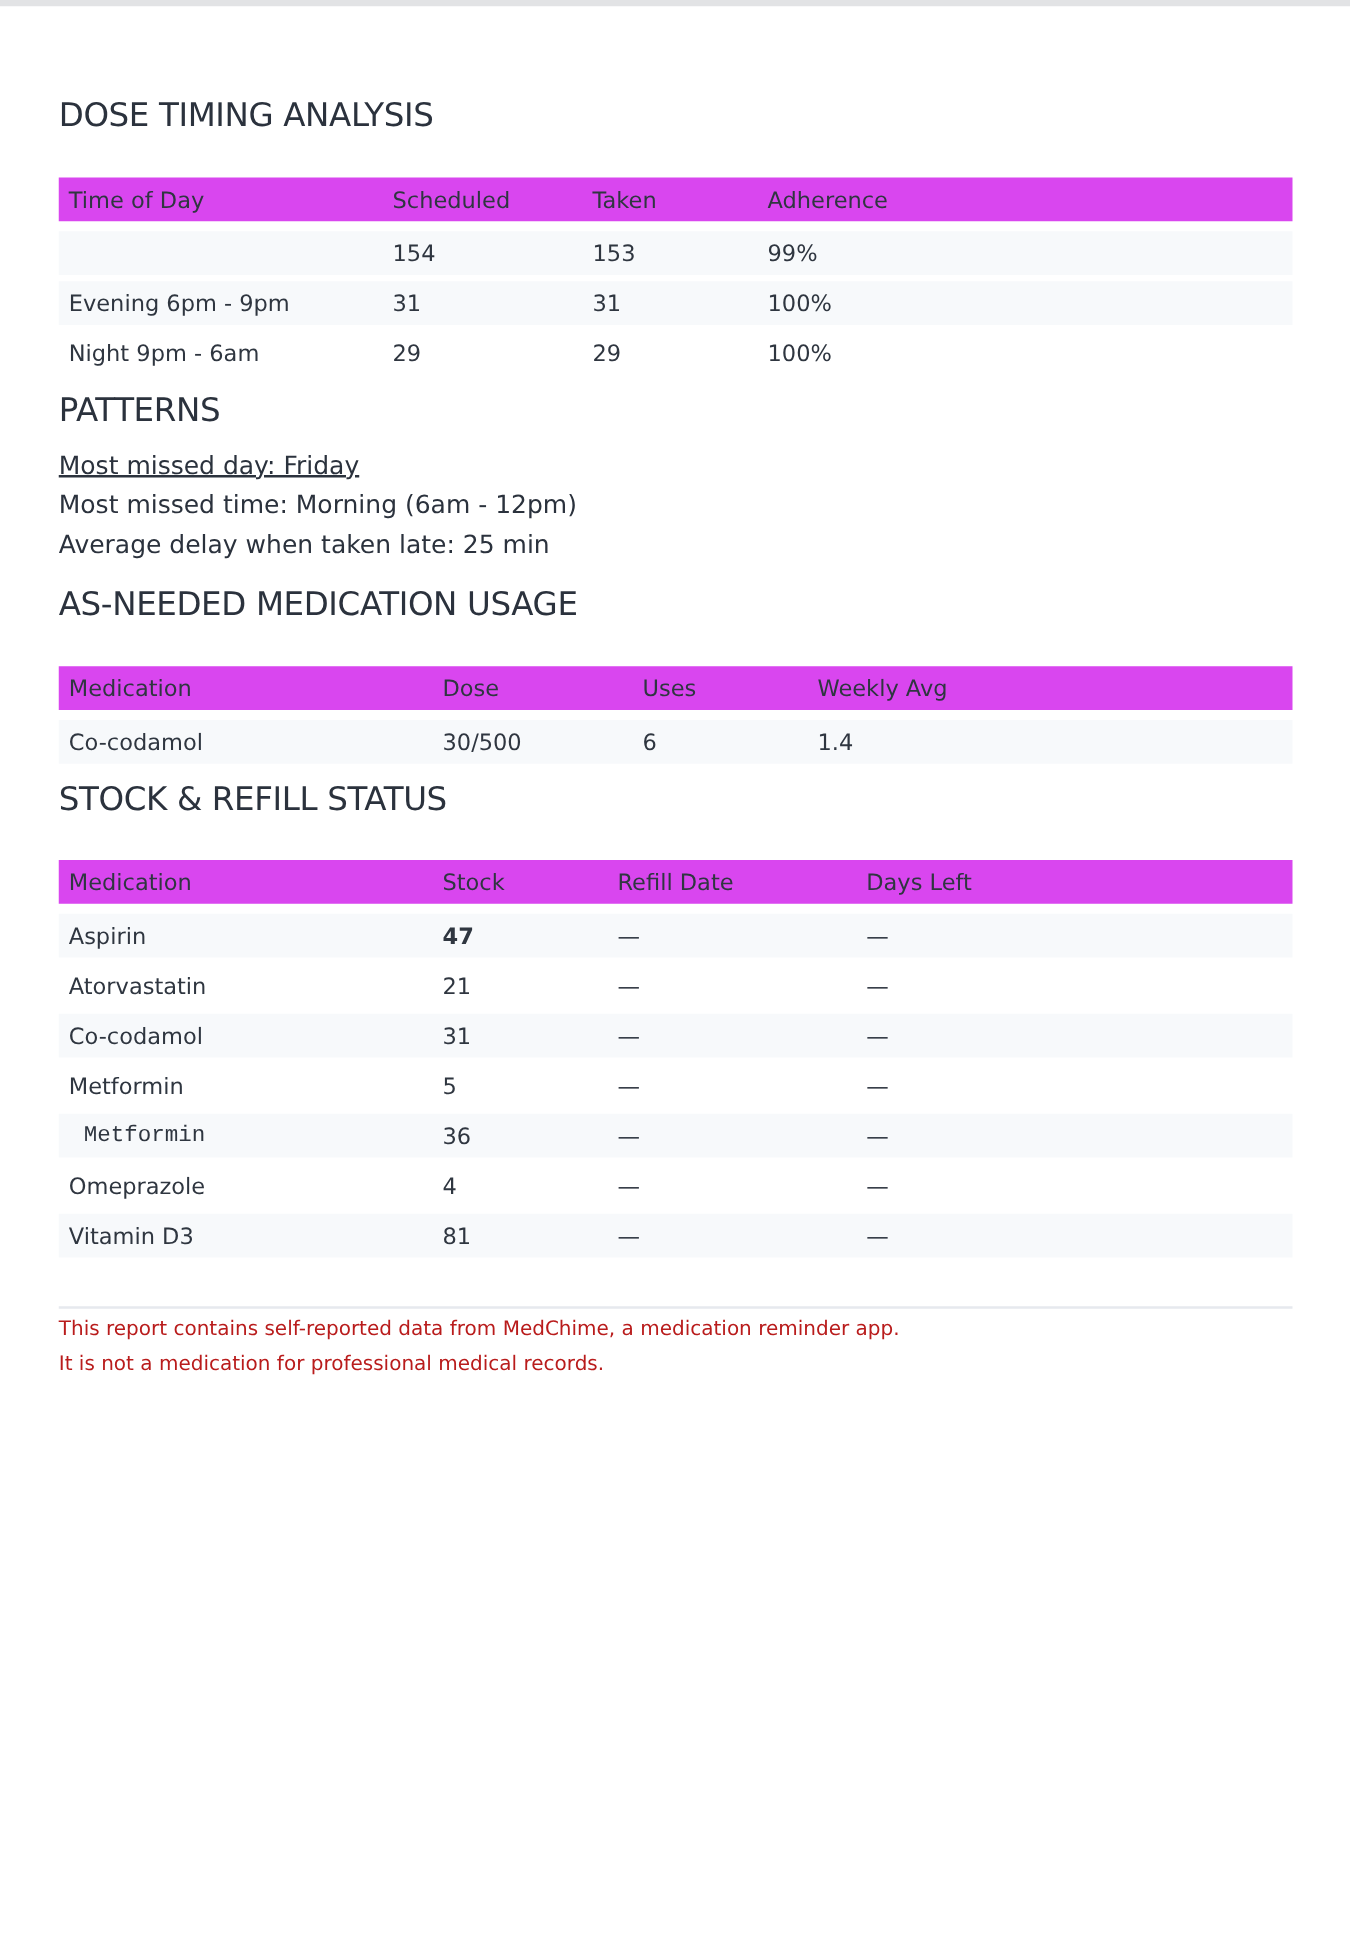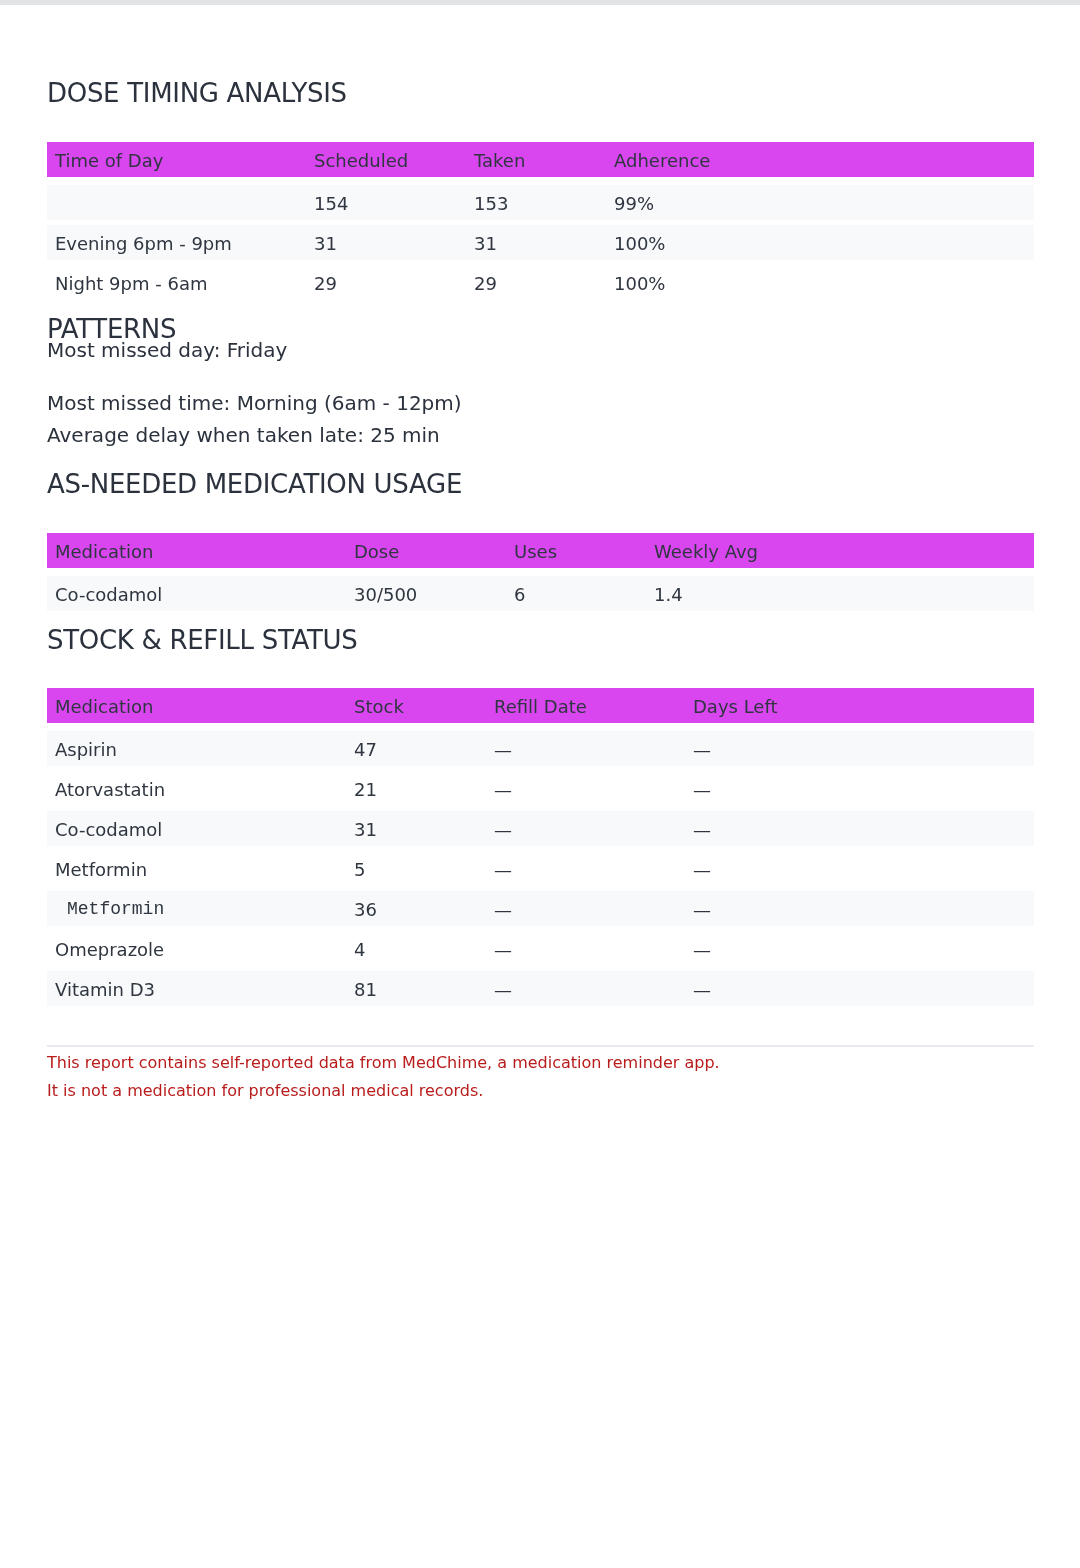--- a/index.html
+++ b/index.html
@@ -45,21 +45,21 @@
     </div>
     <div class="row" style="top:123px;">
       <span class="cell" style="left:8px;">Night 9pm - 6am</span>
       <span class="cell" style="left:267px;">29</span>
       <span class="cell" style="left:427px;">29</span>
       <span class="cell" style="left:567px;">100%</span>
     </div>
   </div>
 
   <h2 class="h2" style="top:314px;">PATTERNS</h2>
-  <div class="pat" style="top:338px;">Most missed day: Friday</div>
+  <div class="pat" style="top:360px;text-decoration:underline;">Most missed day: Friday</div>
   <div class="pat" style="top:391px;">Most missed time: Morning (6am - 12pm)</div>
   <div class="pat" style="top:423px;">Average delay when taken late: 25 min</div>
 
   <h2 class="h2" style="top:469px;">AS-NEEDED MEDICATION USAGE</h2>
   <div class="tbl" style="top:533px;">
     <div class="row head" style="top:0;">
       <span class="cell" style="left:8px;">Medication</span>
       <span class="cell" style="left:307px;">Dose</span>
       <span class="cell" style="left:467px;">Uses</span>
       <span class="cell" style="left:607px;">Weekly Avg</span>
@@ -75,21 +75,21 @@
   <h2 class="h2" style="top:625px;">STOCK &amp; REFILL STATUS</h2>
   <div class="tbl" style="top:688px;">
     <div class="row head" style="top:0;">
       <span class="cell" style="left:8px;">Medication</span>
       <span class="cell" style="left:307px;">Stock</span>
       <span class="cell" style="left:447px;">Refill Date</span>
       <span class="cell" style="left:646px;">Days Left</span>
     </div>
     <div class="row odd" style="top:43px;">
       <span class="cell" style="left:8px;">Aspirin</span>
-      <span class="cell" style="left:307px;">47</span>
+      <span class="cell" style="left:307px;font-weight:bold;">47</span>
       <span class="cell" style="left:447px;">—</span>
       <span class="cell" style="left:646px;">—</span>
     </div>
     <div class="row" style="top:83px;">
       <span class="cell" style="left:8px;">Atorvastatin</span>
       <span class="cell" style="left:307px;">21</span>
       <span class="cell" style="left:447px;">—</span>
       <span class="cell" style="left:646px;">—</span>
     </div>
     <div class="row odd" style="top:123px;">

